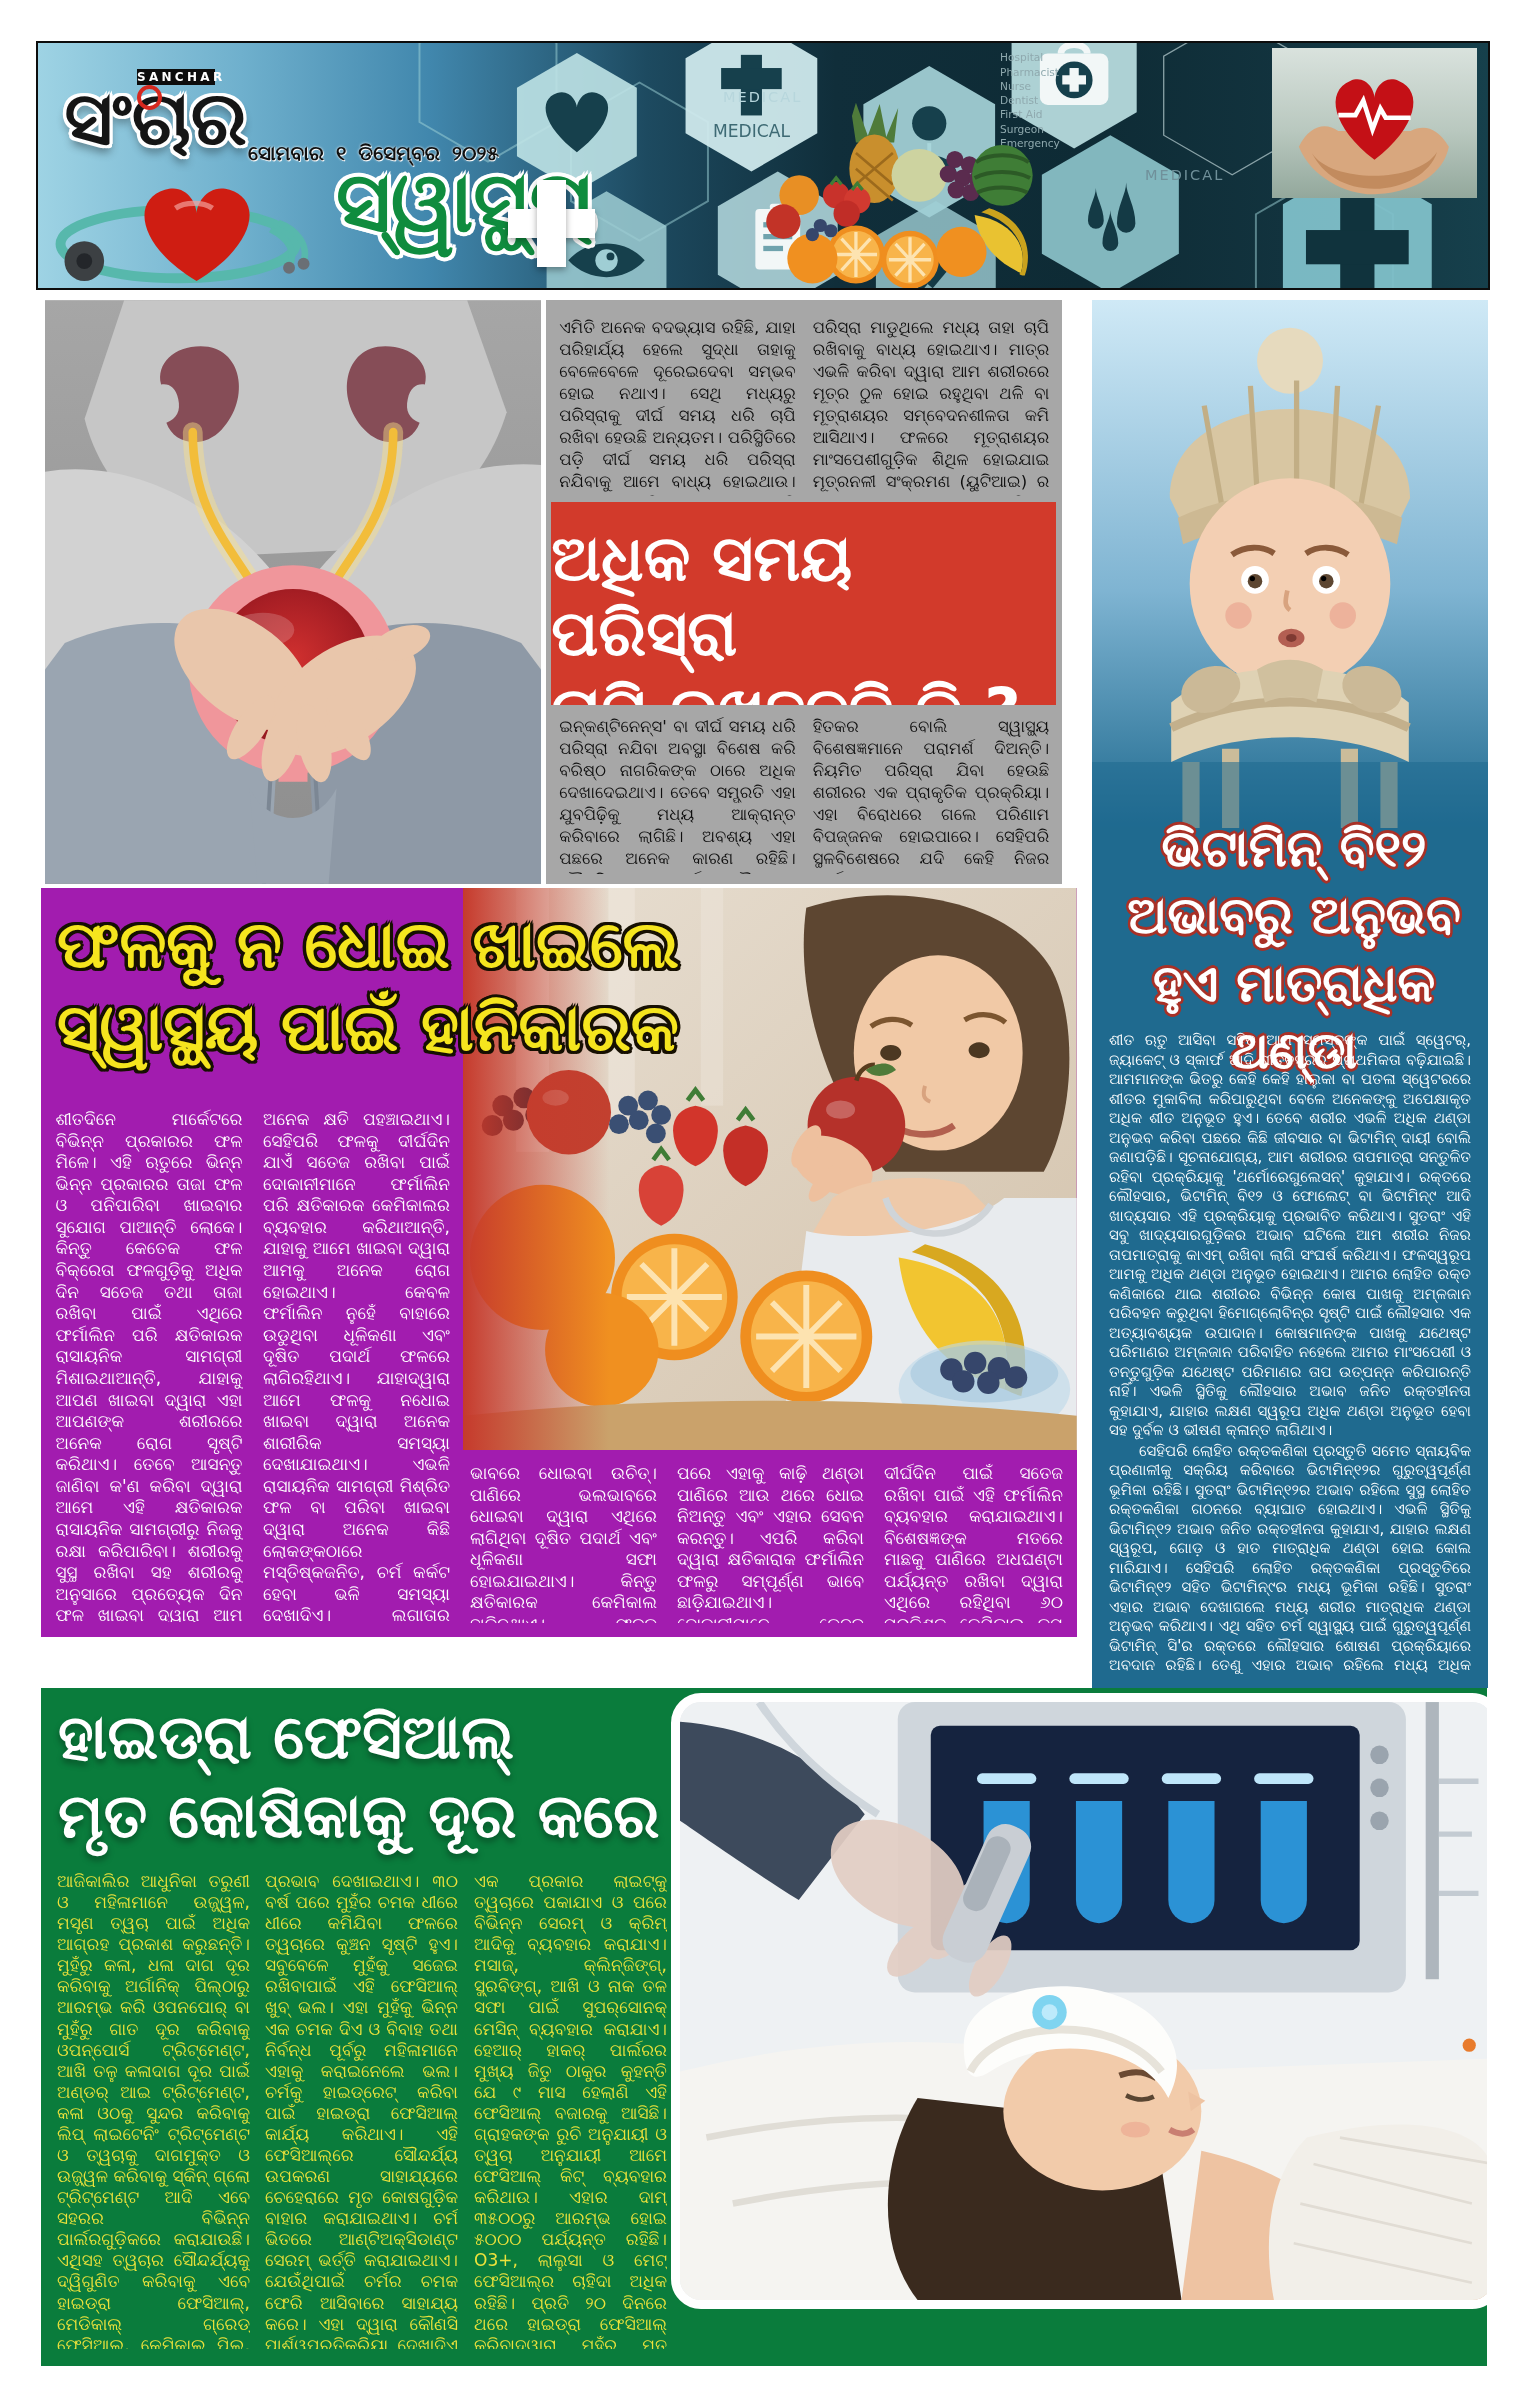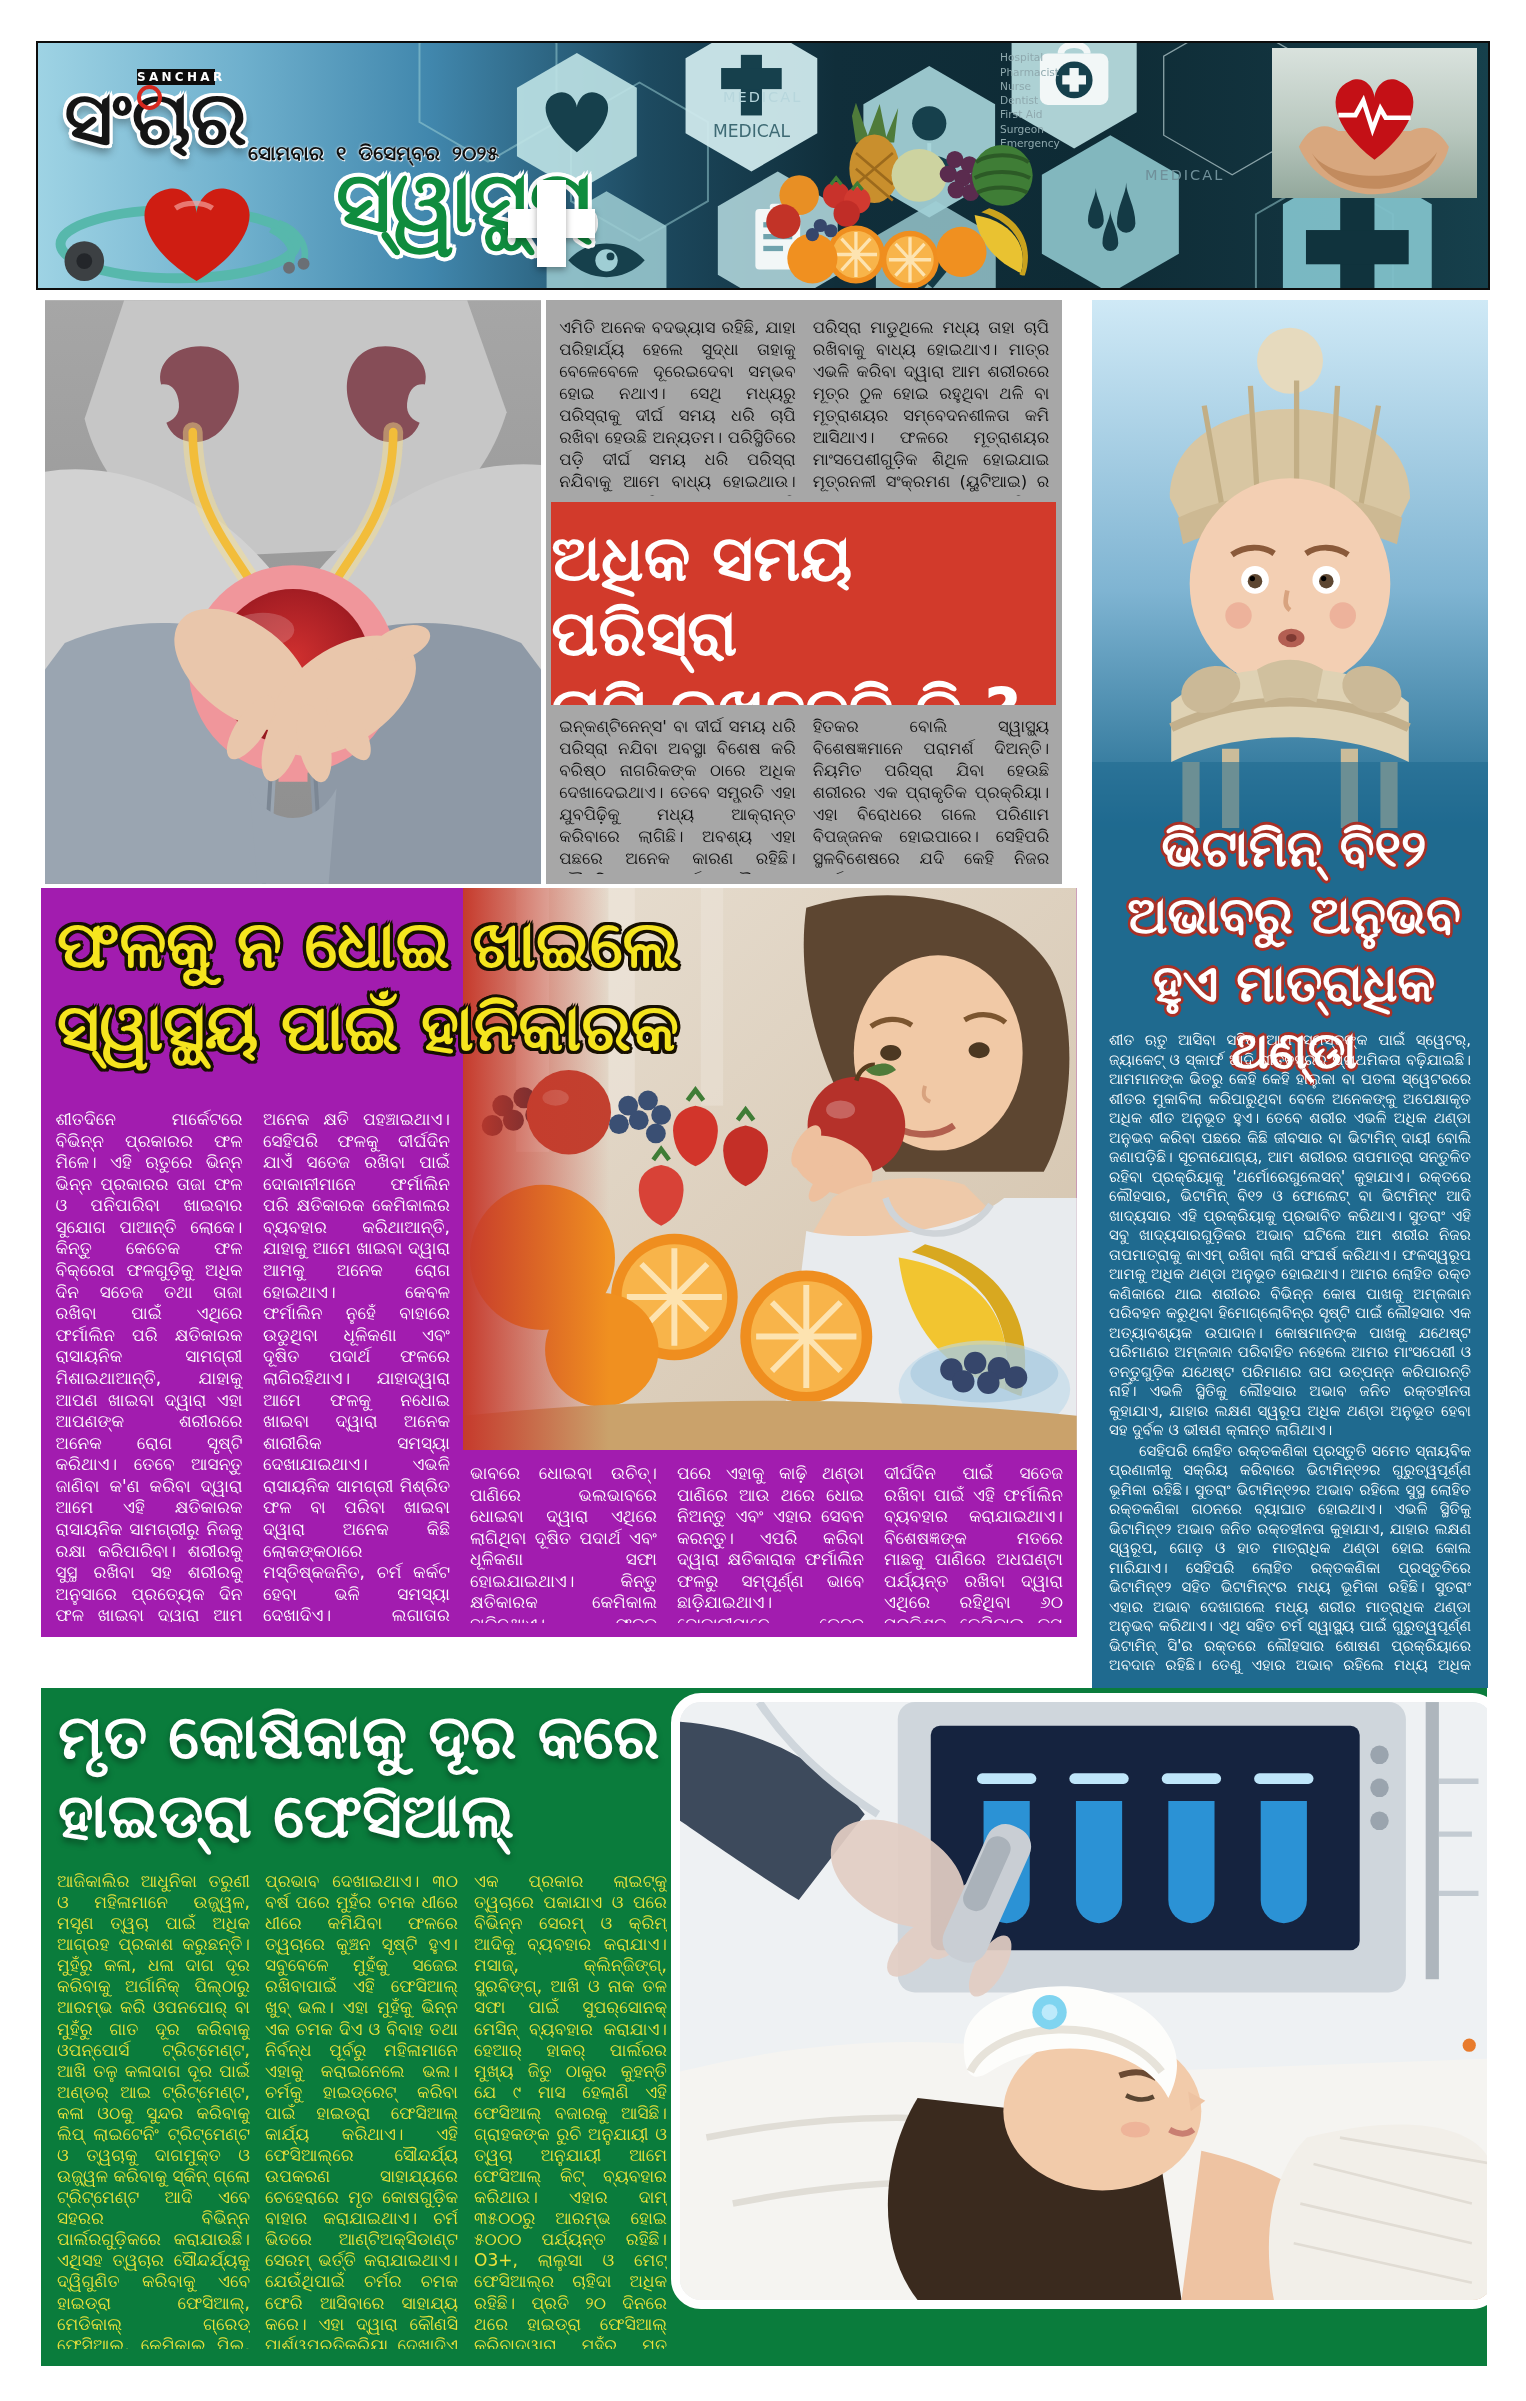--- a/index.html
+++ b/index.html
@@ -483,22 +483,22 @@
     </div>
     <div class="fcol fcol1">ଶୀତଦିନେ ମାର୍କେଟରେ ବିଭିନ୍ନ ପ୍ରକାରର ଫଳ ମିଳେ। ଏହି ଋତୁରେ ଭିନ୍ନ ଭିନ୍ନ ପ୍ରକାରର ତାଜା ଫଳ ଓ ପନିପାରିବା ଖାଇବାର ସୁଯୋଗ ପାଆନ୍ତି ଲୋକେ। କିନ୍ତୁ କେତେକ ଫଳ ବିକ୍ରେତା ଫଳଗୁଡ଼ିକୁ ଅଧିକ ଦିନ ସତେଜ ତଥା ତାଜା ରଖିବା ପାଇଁ ଏଥିରେ ଫର୍ମାଲିନ ପରି କ୍ଷତିକାରକ ରାସାୟନିକ ସାମଗ୍ରୀ ମିଶାଇଥାଆନ୍ତି, ଯାହାକୁ ଆପଣ ଖାଇବା ଦ୍ୱାରା ଏହା ଆପଣଙ୍କ ଶରୀରରେ ଅନେକ ରୋଗ ସୃଷ୍ଟି କରିଥାଏ। ତେବେ ଆସନ୍ତୁ ଜାଣିବା କ'ଣ କରିବା ଦ୍ୱାରା ଆମେ ଏହି କ୍ଷତିକାରକ ରାସାୟନିକ ସାମଗ୍ରୀରୁ ନିଜକୁ ରକ୍ଷା କରିପାରିବା। ଶରୀରକୁ ସୁସ୍ଥ ରଖିବା ସହ ଶରୀରକୁ ଅନୁସାରେ ପ୍ରତ୍ୟେକ ଦିନ ଫଳ ଖାଇବା ଦ୍ୱାରା ଆମ ଶରୀରକୁ ଆବଶ୍ୟକ ପୋଷଣ ମିଳିଥାଏ। ହେଲେ ଆଜିକାଲି ମାର୍କେଟରେ ମିଳୁଥିବା ସବୁ ଜିନିଷକୁ ଅଧିକରୁ ଅଧିକ ବିକ୍ରି କରିବା ପାଇଁ ଦୋକାନୀମାନେ ବିଭିନ୍ନ ପ୍ରକାର କେମିକାଲ ବ୍ୟବହାର କରିଥାଆନ୍ତି। ଯାହା ଆମ ଆଖିକୁ ଦେଖିବା ଏବଂ ପାଟିକୁ ଖାଇବାକୁ ଭଲ ଲାଗିଲେ ବି ଆମ ଶରୀରକୁ ଯାଏ ଏହା</div>
     <div class="fcol fcol2">ଅନେକ କ୍ଷତି ପହଞ୍ଚାଇଥାଏ। ସେହିପରି ଫଳକୁ ଦୀର୍ଘଦିନ ଯାଏଁ ସତେଜ ରଖିବା ପାଇଁ ଦୋକାନୀମାନେ ଫର୍ମାଲିନ ପରି କ୍ଷତିକାରକ କେମିକାଲର ବ୍ୟବହାର କରିଥାଆନ୍ତି, ଯାହାକୁ ଆମେ ଖାଇବା ଦ୍ୱାରା ଆମକୁ ଅନେକ ରୋଗ ହୋଇଥାଏ। କେବଳ ଫର୍ମାଲିନ ନୁହେଁ ବାହାରେ ଉଡୁଥିବା ଧୂଳିକଣା ଏବଂ ଦୂଷିତ ପଦାର୍ଥ ଫଳରେ ଲାଗିରହିଥାଏ। ଯାହାଦ୍ୱାରା ଆମେ ଫଳକୁ ନଧୋଇ ଖାଇବା ଦ୍ୱାରା ଅନେକ ଶାରୀରିକ ସମସ୍ୟା ଦେଖାଯାଇଥାଏ। ଏଭଳି ରାସାୟନିକ ସାମଗ୍ରୀ ମିଶ୍ରିତ ଫଳ ବା ପରିବା ଖାଇବା ଦ୍ୱାରା ଅନେକ କିଛି ଲୋକଙ୍କଠାରେ ମସ୍ତିଷ୍କଜନିତ, ଚର୍ମ କର୍କଟ ହେବା ଭଳି ସମସ୍ୟା ଦେଖାଦିଏ। ଲଗାତାର ରାସାୟନିକ ସାମଗ୍ରୀ ମିଶ୍ରିତ ଫଳ ବା ପରିବା ଖାଇବା ଦ୍ୱାରା ହରମୋନ ଅସନ୍ତୁଳନ, Neurological damage, ପ୍ରଜନନ ସମସ୍ୟା ଏବଂ କର୍କଟ ଭଳି ରୋଗ ହେବାର ଆଶଙ୍କା ବଢ଼ିଯାଏ। ମାର୍କେଟରୁ ଫଳ କିଣିଲା ପରେ ପ୍ରଥମେ ଏହାକୁ ପାଣିରେ ଭଲ</div>
     <div class="fcol fcol3">ଭାବରେ ଧୋଇବା ଉଚିତ୍। ପାଣିରେ ଭଲଭାବରେ ଧୋଇବା ଦ୍ୱାରା ଏଥିରେ ଲାଗିଥିବା ଦୂଷିତ ପଦାର୍ଥ ଏବଂ ଧୂଳିକଣା ସଫା ହୋଇଯାଇଥାଏ। କିନ୍ତୁ କ୍ଷତିକାରକ କେମିକାଲ ଛାଡ଼ିନଥାଏ। ଫଳକୁ କେମିକାଲ ମୁକ୍ତ କରିବା ପାଇଁ ହାଲକା ଗରମ ପାଣିରେ ଲୁଣ ବା ଭିନେଗାର ପକାଇ ୧୦ ମିନିଟ୍ ପାଇଁ ଫଳକୁ ବୁଡ଼ାଇ ରଖିଦିଅନ୍ତୁ। ୧୦ ମିନିଟ୍</div>
     <div class="fcol fcol4">ପରେ ଏହାକୁ କାଢ଼ି ଥଣ୍ଡା ପାଣିରେ ଆଉ ଥରେ ଧୋଇ ନିଅନ୍ତୁ ଏବଂ ଏହାର ସେବନ କରନ୍ତୁ। ଏପରି କରିବା ଦ୍ୱାରା କ୍ଷତିକାରାକ ଫର୍ମାଲିନ ଫଳରୁ ସମ୍ପୂର୍ଣ୍ଣ ଭାବେ ଛାଡ଼ିଯାଇଥାଏ। ଦୋକାନୀମାନେ କେବଳ ଫଳରେ ଫର୍ମାଲିନର ବ୍ୟବହାର କରନ୍ତି ନାହିଁ। ବରଂ ବଜାରରେ ମିଳୁଥିବା ମାଛରେ ମଧ୍ୟ ଏହି କେମିକାଲ ବ୍ୟବହାର କରାଯାଇଥାଏ। ମାଛକୁ</div>
     <div class="fcol fcol5">ଦୀର୍ଘଦିନ ପାଇଁ ସତେଜ ରଖିବା ପାଇଁ ଏହି ଫର୍ମାଲିନ ବ୍ୟବହାର କରାଯାଇଥାଏ। ବିଶେଷଜ୍ଞଙ୍କ ମତରେ ମାଛକୁ ପାଣିରେ ଅଧଘଣ୍ଟା ପର୍ଯ୍ୟନ୍ତ ରଖିବା ଦ୍ୱାରା ଏଥିରେ ରହିଥିବା ୬୦ ପ୍ରତିଶତ କେମିକାଲ କମ ହୋଇଥାଏ। ସେହିପରି ମାଛକୁ ୧ ଘଣ୍ଟା ଲୁଣପାଣିରେ ରଖିବା ଦ୍ୱାରା ସେଥିରୁ ୧୦୦ ପ୍ରତିଶତ କେମିକାଲ ନଷ୍ଟ ହୋଇଥାଏ।</div>
   </div>
 
   <div class="abs greenbox">
     <div class="abs green-head">
+      <div>ହାଇଡ୍ରା ଫେସିଆଲ୍</div>
       <div>ମୃତ କୋଷିକାକୁ ଦୂର କରେ</div>
-      <div>ହାଇଡ୍ରା ଫେସିଆଲ୍</div>
     </div>
     <div class="gcol gcol1">ଆଜିକାଲିର ଆଧୁନିକା ତରୁଣୀ ଓ ମହିଳାମାନେ ଉଜ୍ଜ୍ୱଳ, ମସୃଣ ତ୍ୱଚା ପାଇଁ ଅଧିକ ଆଗ୍ରହ ପ୍ରକାଶ କରୁଛନ୍ତି। ମୁହଁରୁ କଳା, ଧଳା ଦାଗ ଦୂର କରିବାକୁ ଅର୍ଗାନିକ୍ ପିଲ୍‌ଠାରୁ ଆରମ୍ଭ କରି ଓପନପୋର୍ ବା ମୁହଁରୁ ଗାତ ଦୂର କରିବାକୁ ଓପନ୍‌ପୋର୍ସ ଟ୍ରିଟ୍‌ମେଣ୍ଟ, ଆଖି ତଳୁ କଳାଦାଗ ଦୂର ପାଇଁ ଅଣ୍ଡର୍ ଆଇ ଟ୍ରିଟ୍‌ମେଣ୍ଟ, କଳା ଓଠକୁ ସୁନ୍ଦର କରିବାକୁ ଲିପ୍ ଲାଇଟେନିଂ ଟ୍ରିଟ୍‌ମେଣ୍ଟ ଓ ତ୍ୱଚାକୁ ଦାଗମୁକ୍ତ ଓ ଉଜ୍ଜ୍ୱଳ କରିବାକୁ ସ୍କିନ୍ ଗ୍ଲୋ ଟ୍ରିଟ୍‌ମେଣ୍ଟ ଆଦି ଏବେ ସହରର ବିଭିନ୍ନ ପାର୍ଲରଗୁଡ଼ିକରେ କରାଯାଉଛି। ଏଥିସହ ତ୍ୱଚାର ସୌନ୍ଦର୍ଯ୍ୟକୁ ଦ୍ୱିଗୁଣିତ କରିବାକୁ ଏବେ ହାଇଡ୍ରା ଫେସିଆଲ୍, ମେଡିକାଲ୍ ଗ୍ରେଡ୍ ଫେସିଆଲ୍, କେମିକାଲ୍ ପିଲ୍, ଏଲ୍‌ଇଡି ଲାଇଟ୍ ଥେରାପି, ଟ୍ରିଟ୍‌ମେଣ୍ଟ କରୁଛନ୍ତି। ତେବେ ଏସବୁ ଭିତରୁ ହାଇଡ୍ରା ଫେସିଆଲ୍ ର ଚାହିଦା ବଢୁଛି। ଏହି ଫେସିଆଲ୍‌ରେ ଏକ ଯନ୍ତ୍ର ମାଧ୍ୟମରେ ମୁହଁରୁ ସମସ୍ତ ପ୍ରକାରର ମଇଳା ବାହାର କରାଯାଏ। ଯାହାକି ସାଧାରଣ ଫେସିଆଲ୍‌ଠାରୁ ଅଧିକ ଭଲ</div>
     <div class="gcol gcol2">ପ୍ରଭାବ ଦେଖାଇଥାଏ। ୩୦ ବର୍ଷ ପରେ ମୁହଁର ଚମକ ଧୀରେ ଧୀରେ କମିଯିବା ଫଳରେ ତ୍ୱଚାରେ କୁଞ୍ଚନ ସୃଷ୍ଟି ହୁଏ। ସବୁବେଳେ ମୁହଁକୁ ସଜେଇ ରଖିବାପାଇଁ ଏହି ଫେସିଆଲ୍ ଖୁବ୍ ଭଲ। ଏହା ମୁହଁକୁ ଭିନ୍ନ ଏକ ଚମକ ଦିଏ ଓ ବିବାହ ତଥା ନିର୍ବନ୍ଧ ପୂର୍ବରୁ ମହିଳାମାନେ ଏହାକୁ କରାଇନେଲେ ଭଲ। ଚର୍ମକୁ ହାଇଡ୍ରେଟ୍ କରିବା ପାଇଁ ହାଇଡ୍ରା ଫେସିଆଲ୍ କାର୍ଯ୍ୟ କରିଥାଏ। ଏହି ଫେସିଆଲ୍‌ରେ ସୌନ୍ଦର୍ଯ୍ୟ ଉପକରଣ ସାହାଯ୍ୟରେ ଚେହେରାରେ ମୃତ କୋଷଗୁଡ଼ିକ ବାହାର କରାଯାଇଥାଏ। ଚର୍ମ ଭିତରେ ଆଣ୍ଟିଅକ୍ସିଡାଣ୍ଟ ସେରମ୍ ଭର୍ତ୍ତି କରାଯାଇଥାଏ। ଯେଉଁଥିପାଇଁ ଚର୍ମର ଚମକ ଫେରି ଆସିବାରେ ସାହାଯ୍ୟ କରେ। ଏହା ଦ୍ୱାରା କୌଣସି ପାର୍ଶ୍ୱପ୍ରତିକ୍ରିୟା ଦେଖାଦିଏ ନାହିଁ। ଏହି ଫେସିଆଲ୍ ଦ୍ୱାରା ମୁହଁରୁ କଳାଦାଗ, ବାର୍ଦ୍ଧକ୍ୟ, ମୁଖ ବ୍ରଣ, ଆକ୍ନେ ଆଦି ସମସ୍ୟାର ସମାଧାନ ହୋଇଥାଏ। ସମ୍ପୂର୍ଣ୍ଣ ମେସିନ୍ ସାହାଯ୍ୟରେ ଏହି ଫେସିଆଲ୍ କରାଯାଇଥାଏ। ଏଥିରେ ଏଲ୍‌ଇଡି ମାସ୍କକୁ ବ୍ୟବହାର କରାଯାଏ ଯେଉଁଥିରେ</div>
     <div class="gcol gcol3">ଏକ ପ୍ରକାର ଲାଇଟ୍‌କୁ ତ୍ୱଚାରେ ପକାଯାଏ ଓ ପରେ ବିଭିନ୍ନ ସେରମ୍ ଓ କ୍ରିମ୍ ଆଦିକୁ ବ୍ୟବହାର କରାଯାଏ। ମସାଜ୍, କ୍ଲିନ୍‌ଜିଙ୍ଗ୍, ସ୍କ୍ରବିଙ୍ଗ୍, ଆଖି ଓ ନାକ ତଳ ସଫା ପାଇଁ ସୁପର୍‌ସୋନକ୍ ମେସିନ୍ ବ୍ୟବହାର କରାଯାଏ। ହେଆର୍ ହାକର୍ ପାର୍ଲରର ମୁଖ୍ୟ ଜିତୁ ଠାକୁର କୁହନ୍ତି ଯେ ୯ ମାସ ହେଲାଣି ଏହି ଫେସିଆଲ୍ ବଜାରକୁ ଆସିଛି। ଗ୍ରାହକଙ୍କ ରୁଚି ଅନୁଯାୟୀ ଓ ତ୍ୱଚା ଅନୁଯାୟୀ ଆମେ ଫେସିଆଲ୍ କିଟ୍ ବ୍ୟବହାର କରିଥାଉ। ଏହାର ଦାମ୍ ୩୫୦୦ରୁ ଆରମ୍ଭ ହୋଇ ୫୦୦୦ ପର୍ଯ୍ୟନ୍ତ ରହିଛି। O3+, ଲାଲୁସା ଓ ମେଟ୍ ଫେସିଆଲ୍‌ର ଚାହିଦା ଅଧିକ ରହିଛି। ପ୍ରତି ୨୦ ଦିନରେ ଥରେ ହାଇଡ୍ରା ଫେସିଆଲ୍ କରିବାଦ୍ୱାରା ମୁହଁର ମୃତ ଚର୍ମକୋଷଗୁଡ଼ିକ ନଷ୍ଟ ହୋଇ ଚର୍ମରେ ଆର୍ଦ୍ରତା ଭରିଥାଏ। ଏଥିରେ ଆମକୁ ହାତ ମାରିବାକୁ ପଡ଼ି ନଥାଏ। ସମ୍ପୂର୍ଣ୍ଣ କାର୍ଯ୍ୟକ୍ରମ ମେସିନ୍ ହିଁ କରିଥାଏ। ତ୍ୱଚାର ଚର୍ମର ଆବଶ୍ୟକତା ଅନୁଯାୟୀ ମେସିନ୍‌ଟି ତା'ର କାର୍ଯ୍ୟ କରିଥାଏ ସେଥିପାଇଁ ଆଜିକାଲି ଅଧିକାଂଶ ମହିଳା ଏହି ଫେସିଆଲ୍‌କୁ ପସନ୍ଦ କରୁଛନ୍ତି ବୋଲି ଶ୍ରୀ ଠାକୁର କହିଛନ୍ତି।</div>
 
     <div class="abs facialimg">
       <svg width="813" height="598" viewBox="0 0 1232 906">
         <rect width="1232" height="906" fill="#eef1f3"></rect>
         <g>
           <rect x="330" y="0" width="770" height="440" rx="26" fill="#cfd6dc"></rect>

